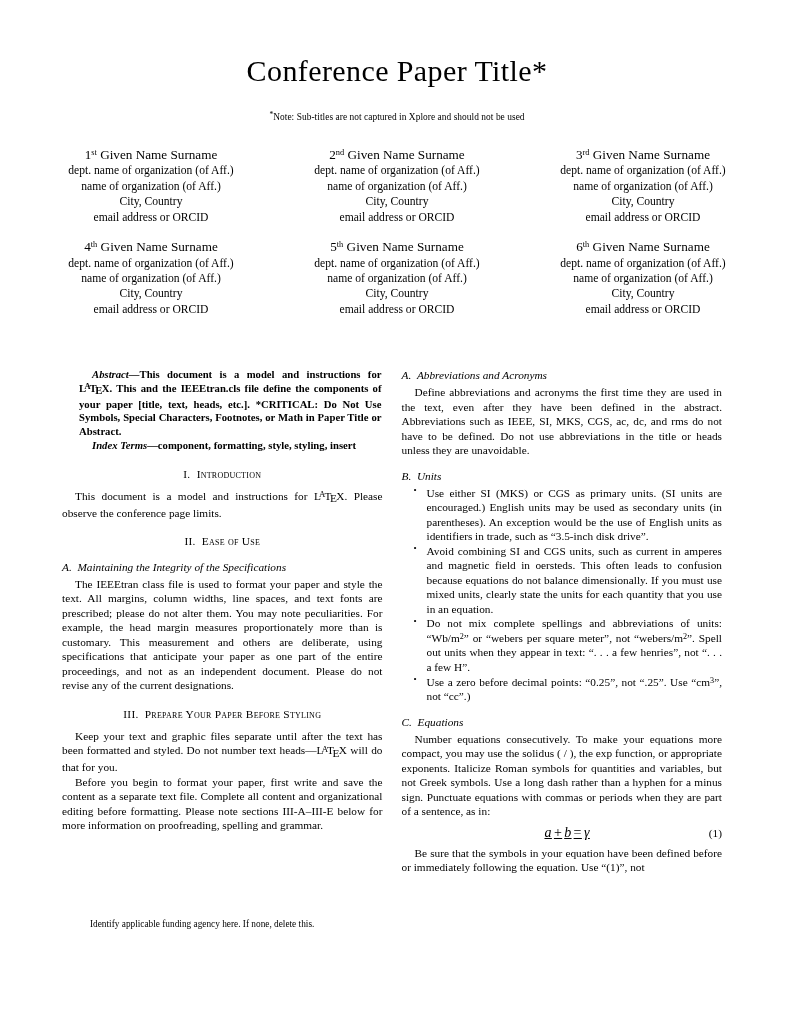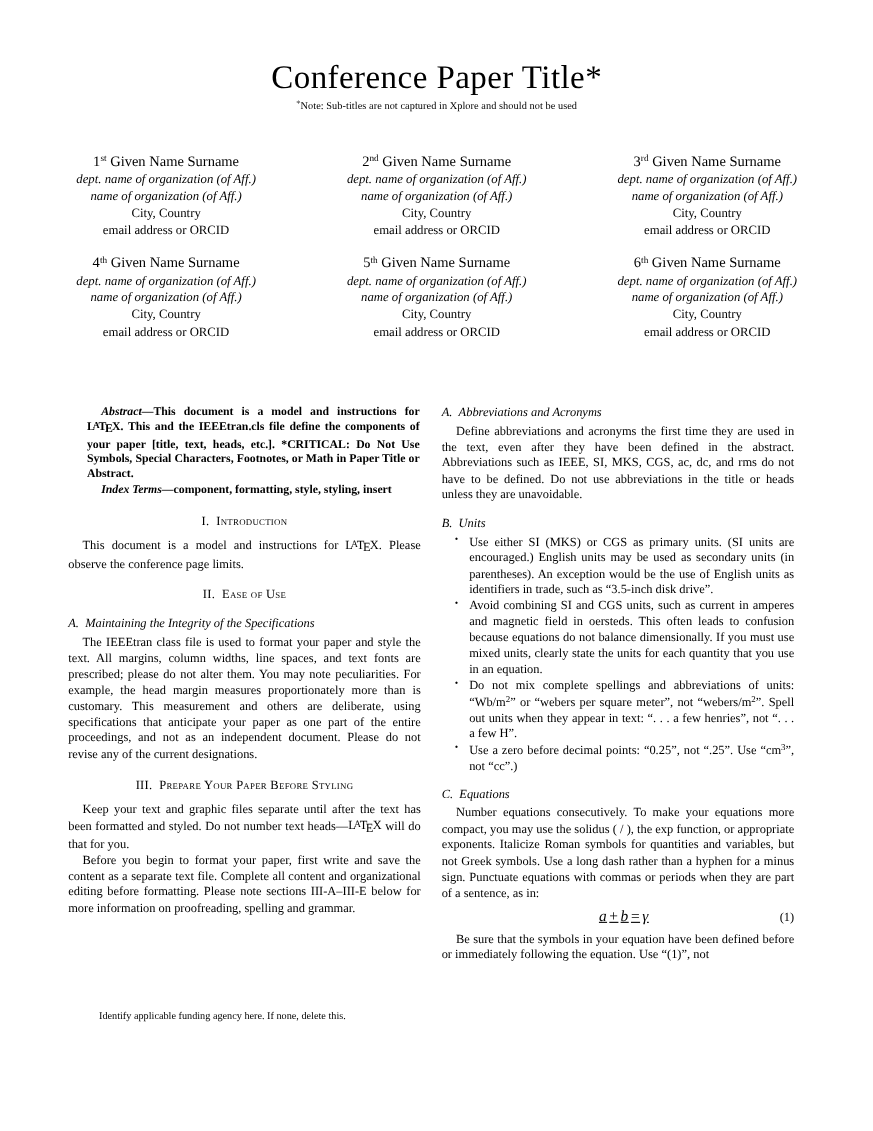--- a/index.html
+++ b/index.html
@@ -28,30 +28,31 @@
   }
   .paper-title {
     font-size: 30px;
     font-weight: normal;
     letter-spacing: 0.4px;
     line-height: 1.15;
     margin: 0;
   }
   .subtitle-note {
     font-size: 9.4px;
+    margin-top: 21px;
     letter-spacing: 0.05px;
   }
   .subtitle-note sup {
     font-size: 7.5px;
     vertical-align: 0.45em;
   }
 
   
   .authors {
-    margin-top: 36px;
+    margin-top: 24px;
     padding: 0 28px;
   }
   .author-row {
     display: flex;
     width: 100%;
   }
   .author-row + .author-row {
     margin-top: 13px;
   }
   .author-block {
@@ -65,21 +66,20 @@
     white-space: nowrap;
   }
   .author-name sup {
     font-size: 8.4px;
     vertical-align: 0.5em;
   }
   .author-line {
     font-size: 11.6px;
   }
   .author-line.ital {
-    font-style: italic;
   }
 
   
   .columns {
     position: absolute;
     top: 368px;
     left: 62px;
     right: 72px;
     display: flex;
     gap: 19px;

